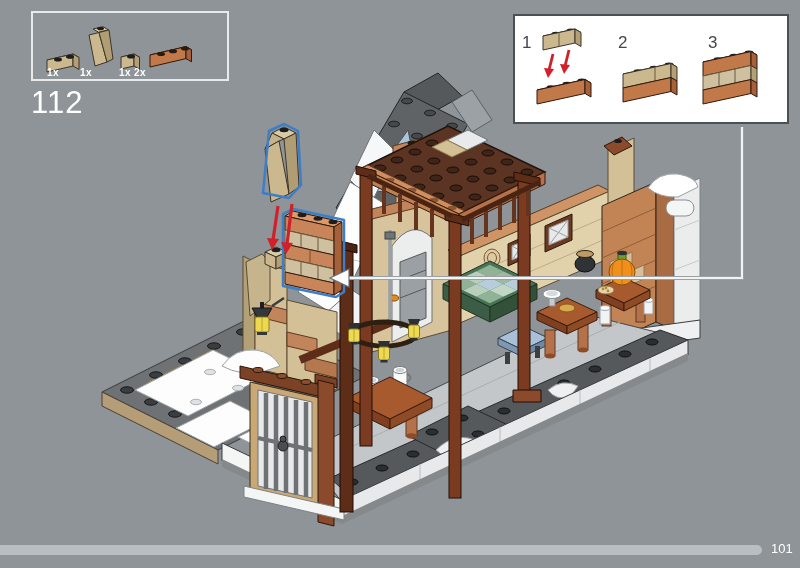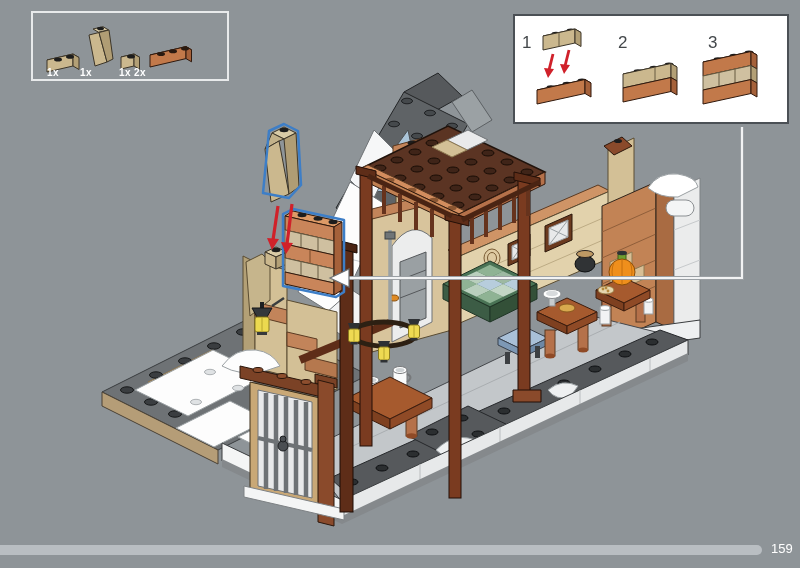--- a/index.html
+++ b/index.html
@@ -484,20 +484,21 @@
         <ellipse cx="128" cy="41" rx="4" ry="2" fill="#2a1a10"></ellipse>
           <ellipse cx="140" cy="38.2" rx="4" ry="2" fill="#2a1a10"></ellipse>
           <ellipse cx="152" cy="35.4" rx="4" ry="2" fill="#2a1a10"></ellipse>
       </g>
     </svg>
     <span class="part-count" style="left:14px">1x</span>
     <span class="part-count" style="left:47px">1x</span>
     <span class="part-count" style="left:86px">1x</span>
     <span class="part-count" style="left:101px">2x</span>
   </div>
+  <div class="step-number">112</div>
 
   <div class="callout-box">
     <svg width="272" height="106" viewBox="0 0 272 106">
       <text x="7" y="32" font-size="17" fill="#43474a">1</text>
       <text x="103" y="32" font-size="17" fill="#43474a">2</text>
       <text x="193" y="32" font-size="17" fill="#43474a">3</text>
       <g>
         <polygon points="28,20 60,13 66,16.5 34,23.5" fill="#d9cba6" stroke="#3c3528"></polygon>
         <ellipse cx="41" cy="18" rx="4.5" ry="2.2" fill="#1d1d1d"></ellipse>
           <ellipse cx="56" cy="14.7" rx="4.5" ry="2.2" fill="#1d1d1d"></ellipse>
@@ -537,15 +538,15 @@
         <line x1="204" y1="56.5" x2="204" y2="70.5" stroke="#665a40"></line>
           <line x1="220" y1="53" x2="220" y2="67" stroke="#665a40"></line>
         <polygon points="236,49.5 242,53 242,67 236,63.5" fill="#b3a076" stroke="#3c3528"></polygon>
         <polygon points="188,74 236,63.5 236,77.5 188,88" fill="#c2794a" stroke="#30190d"></polygon>
         <polygon points="236,63.5 242,67 242,81 236,77.5" fill="#a5613a" stroke="#30190d"></polygon>
       </g>
     </svg>
   </div>
 
   <div class="progress-bar"></div>
-  <span class="page-number">159</span>
+  <span class="page-number">101</span>
 
 </div>
 
 </body></html>

